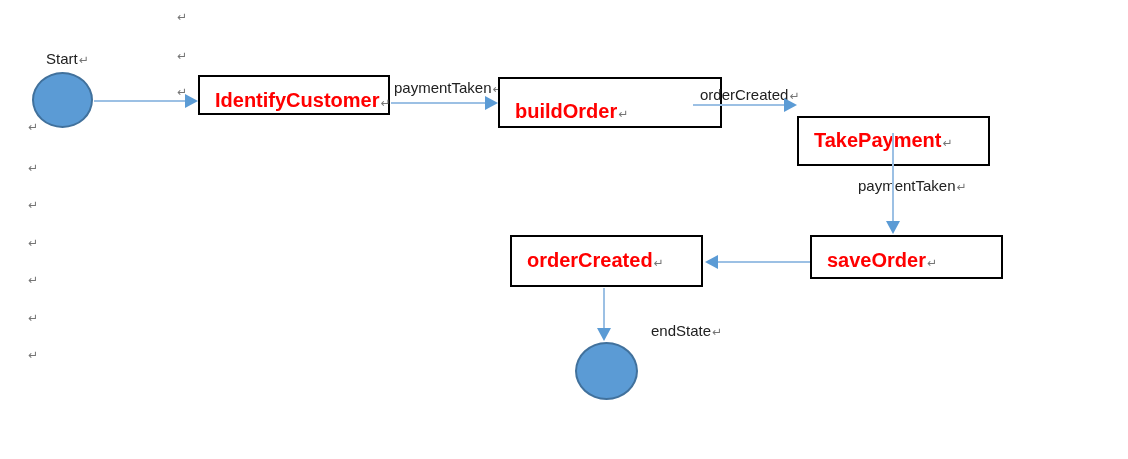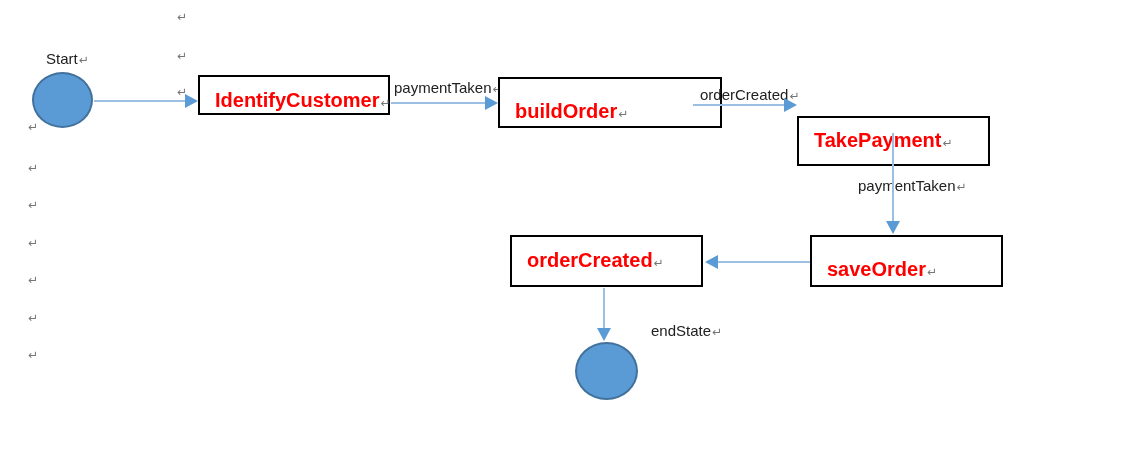--- a/index.html
+++ b/index.html
@@ -101,21 +101,21 @@
   <div class="box" style="left:797px;top:82px;width:193px;height:50px;line-height:44px;margin-top:34px;">
     <span class="state-name">TakePayment</span><span class="retmark">↵</span>
   </div>
 
   <div class="tlabel" style="left:858px;top:177px;">
     <span>paymentTaken</span><span class="retmark">↵</span>
   </div>
   <div class="vline" style="left:892px;top:133px;width:2px;height:89px;"></div>
   <div class="head head-down" style="left:886px;top:221px;"></div>
 
-  <div class="box" style="left:810px;top:235px;width:193px;height:52px;line-height:64px;">
+  <div class="box" style="left:810px;top:235px;width:193px;height:44px;line-height:46px;">
     <span class="state-name">saveOrder</span><span class="retmark">↵</span>
   </div>
 
   <div class="hline" style="left:717px;top:261px;width:93px;height:2px;"></div>
   <div class="head head-left" style="left:705px;top:255px;"></div>
 
   <div class="box" style="left:510px;top:235px;width:193px;height:52px;line-height:46px;">
     <span class="state-name">orderCreated</span><span class="retmark">↵</span>
   </div>
 

